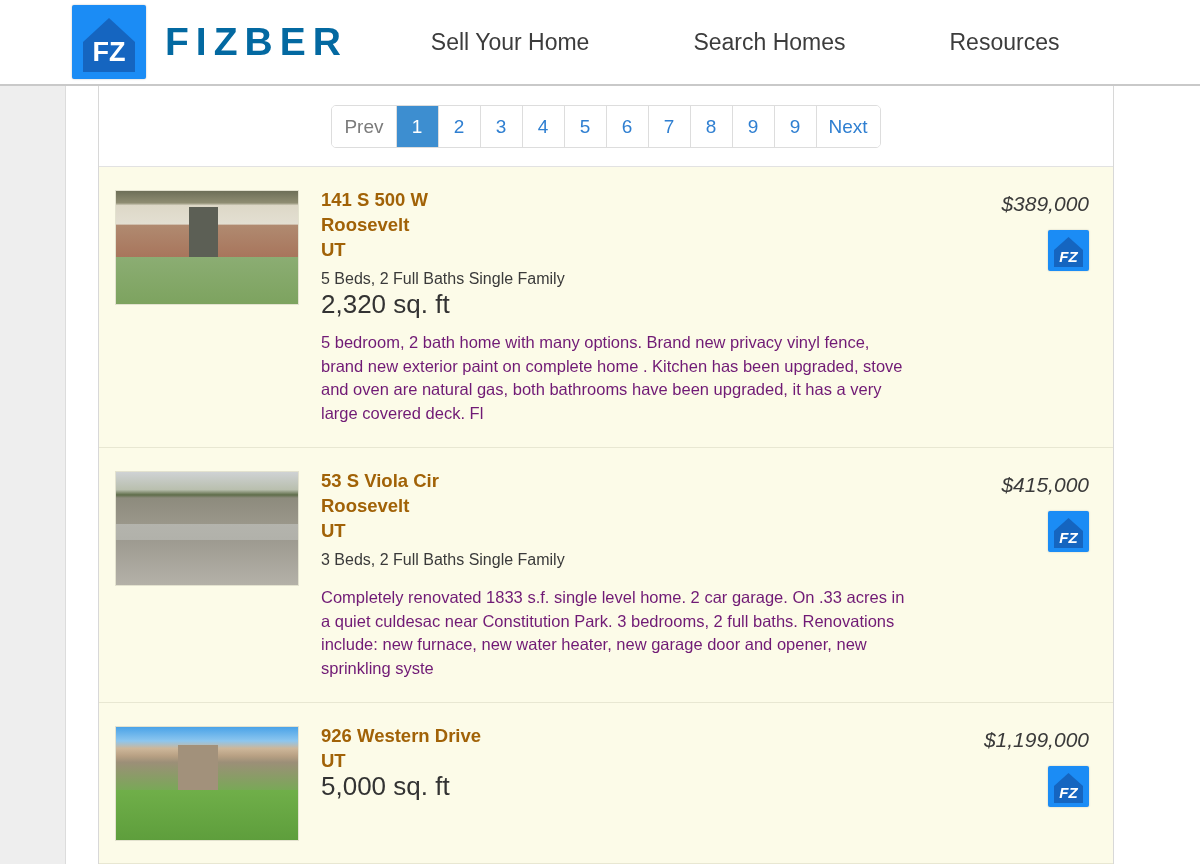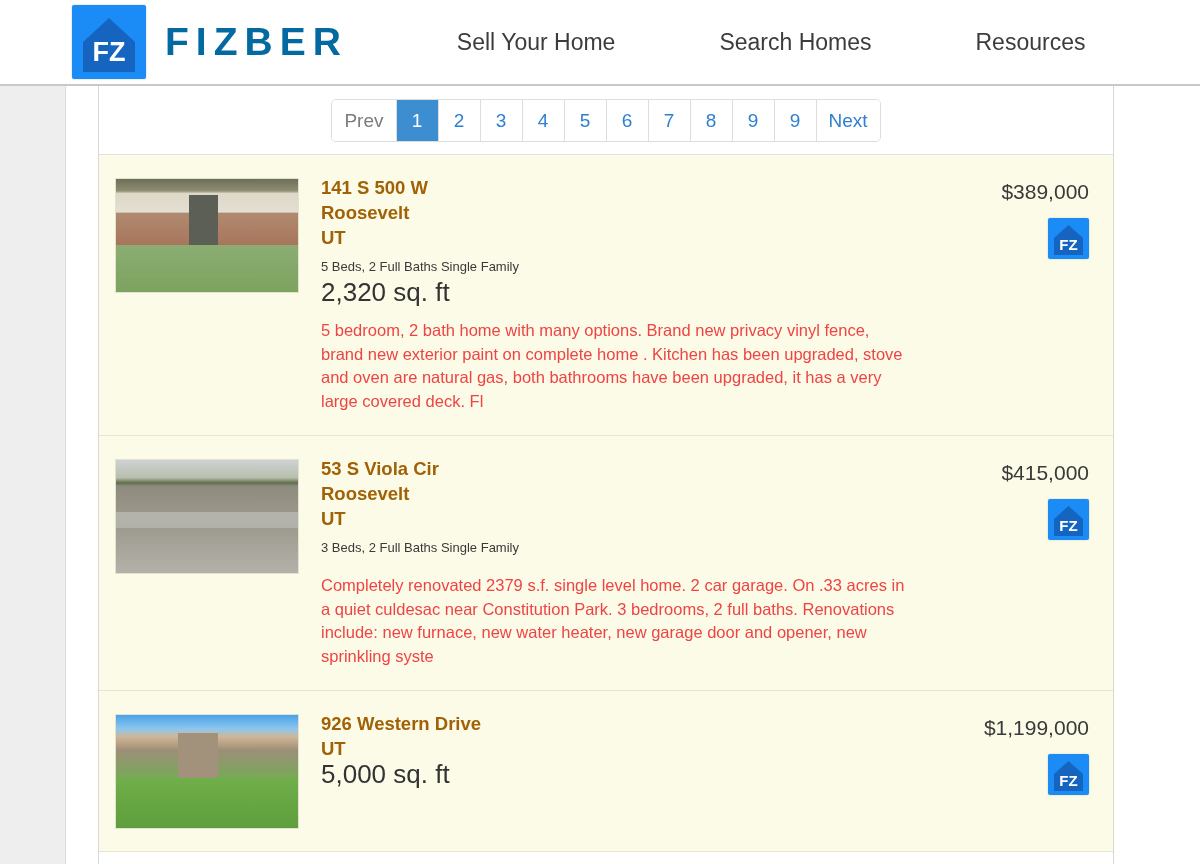--- a/index.html
+++ b/index.html
@@ -62,21 +62,21 @@
     color: #0369a1;
     font-size: 39px;
     font-weight: bold;
     letter-spacing: 7px;
     font-family: "Liberation Sans", sans-serif;
   }
 
   .main-nav {
     display: flex;
     align-items: center;
-    margin-left: 109px;
+    margin-left: 83px;
     gap: 104px;
   }
   .nav-link {
     color: #3c3c3c;
     font-size: 23px;
     font-family: "Liberation Sans", sans-serif;
     text-decoration: none;
     white-space: nowrap;
     cursor: pointer;
   }
@@ -105,21 +105,21 @@
     width: 1016px;
     height: 778px;
     background: #ffffff;
     border-left: 1px solid #d8d8d8;
     border-right: 1px solid #d8d8d8;
     overflow: hidden;
   }
 
   
   .pagination-bar {
-    height: 69px;
+    height: 81px;
     display: flex;
     align-items: center;
     justify-content: center;
     background: #ffffff;
     border-bottom: 1px solid #e2e2e2;
   }
   .pager {
     display: flex;
     border: 1px solid #dddddd;
     border-radius: 5px;
@@ -233,47 +233,48 @@
     color: #a16207;
     font-weight: bold;
     font-size: 18.5px;
     line-height: 25px;
     font-family: "Liberation Sans", sans-serif;
     cursor: pointer;
   }
 
   .spec-line {
     color: #3a3a3a;
-    font-size: 13px;
+    font-size: 16px;
     line-height: 25px;
     margin-top: 4px;
     font-family: "Liberation Sans", sans-serif;
   }
   .sqft-line {
     color: #333333;
     font-size: 26px;
     line-height: 26px;
     font-family: "Liberation Sans", sans-serif;
   }
 
   .desc {
-    color: #ef4444;
+    color: #701a75;
     font-size: 16.5px;
     line-height: 23.5px;
     margin-top: 14px;
     font-family: "Liberation Sans", sans-serif;
   }
 
   .listing-aside {
     width: 172px;
     flex: 0 0 auto;
     display: flex;
     flex-direction: column;
     align-items: flex-end;
     padding-top: 5px;
+    font-style: italic;
   }
   .price {
     color: #3a3a3a;
     font-size: 21px;
     font-family: "Liberation Sans", sans-serif;
     white-space: nowrap;
   }
   .fz-badge {
     width: 41px;
     height: 41px;
@@ -363,21 +364,21 @@
         </div>
       </div>
 
       <div class="listing-row">
         <div class="thumb scene-ranch"></div>
         <div class="listing-main">
           <div class="addr-line">53 S Viola Cir</div>
           <div class="addr-line">Roosevelt</div>
           <div class="addr-line">UT</div>
           <div class="spec-line">3 Beds, 2 Full Baths Single Family</div>
-          <div class="desc">Completely renovated 2379 s.f. single level home. 2 car garage. On .33 acres in a quiet culdesac near Constitution Park. 3 bedrooms, 2 full baths. Renovations include: new furnace, new water heater, new garage door and opener, new sprinkling syste</div>
+          <div class="desc">Completely renovated 1833 s.f. single level home. 2 car garage. On .33 acres in a quiet culdesac near Constitution Park. 3 bedrooms, 2 full baths. Renovations include: new furnace, new water heater, new garage door and opener, new sprinkling syste</div>
         </div>
         <div class="listing-aside">
           <div class="price">$415,000</div>
           <div class="fz-badge">
             <svg class="house" viewBox="0 0 33 33">
               <polygon points="16.5,3 31,16 31,33 2,33 2,16" fill="#1565c0"></polygon>
             </svg>
             <span class="fz-text">FZ</span>
           </div>
         </div>

